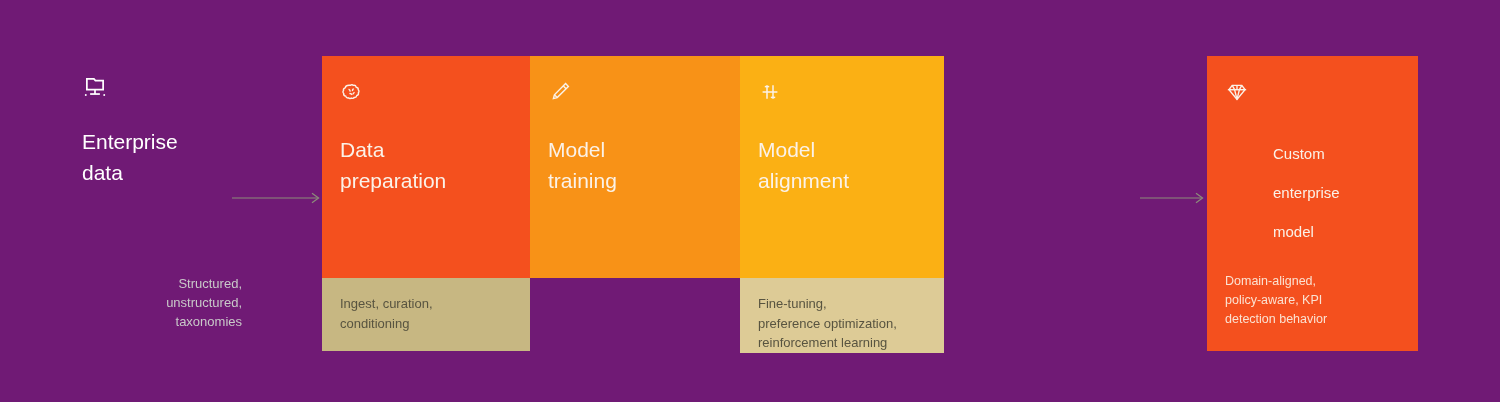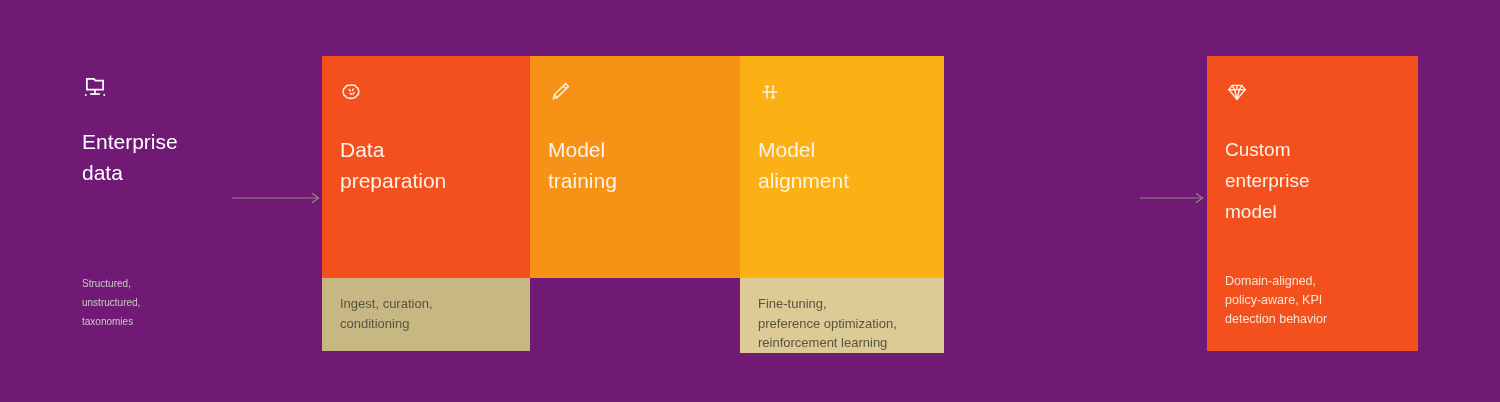--- a/index.html
+++ b/index.html
@@ -40,25 +40,26 @@
     line-height: 31px;
     color: #FFFFFF;
     font-weight: 400;
     white-space: pre-line;
   }
   .input-sub {
     position: absolute;
     left: 0px;
     top: 200px;
     width: 160px;
-    font-size: 10px;
+    font-size: 13px;
     line-height: 19px;
     color: #C9C9C9;
     font-weight: 400;
     white-space: pre-line;
+    text-align: right;
   }
 
   
   .arrow {
     position: absolute;
     height: 14px;
   }
   .arrow svg { display: block; overflow: visible; }
   #arrow-left  { left: 232px;  top: 191px; width: 92px; }
   #arrow-right { left: 1140px; top: 191px; width: 68px; }
@@ -117,25 +118,26 @@
     box-sizing: border-box;
     padding: 24px 18px 0 18px;
   }
   .output-icon {
     width: 24px;
     height: 24px;
     display: block;
   }
   .output-title {
     margin-top: 30px;
-    font-size: 19px;
-    line-height: 31px;
+    font-size: 15px;
+    line-height: 39px;
     color: #FBF2E8;
     font-weight: 400;
     white-space: pre-line;
+    margin-left: 48px;
   }
   .output-sub {
     position: absolute;
     left: 18px;
     top: 216px;
     width: 180px;
     font-size: 12.5px;
     line-height: 19px;
     color: #FBE2D2;
     white-space: pre-line;

